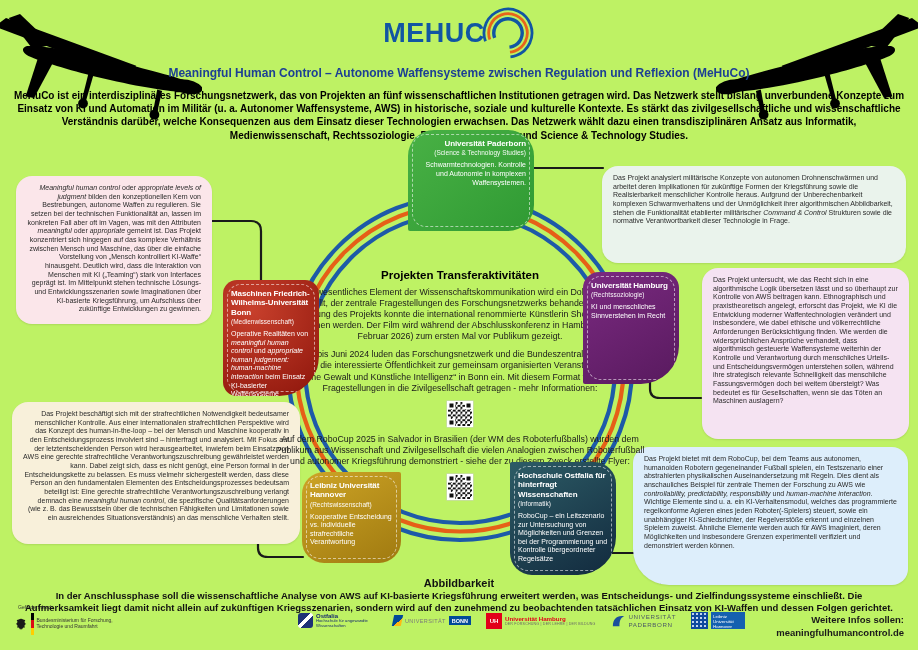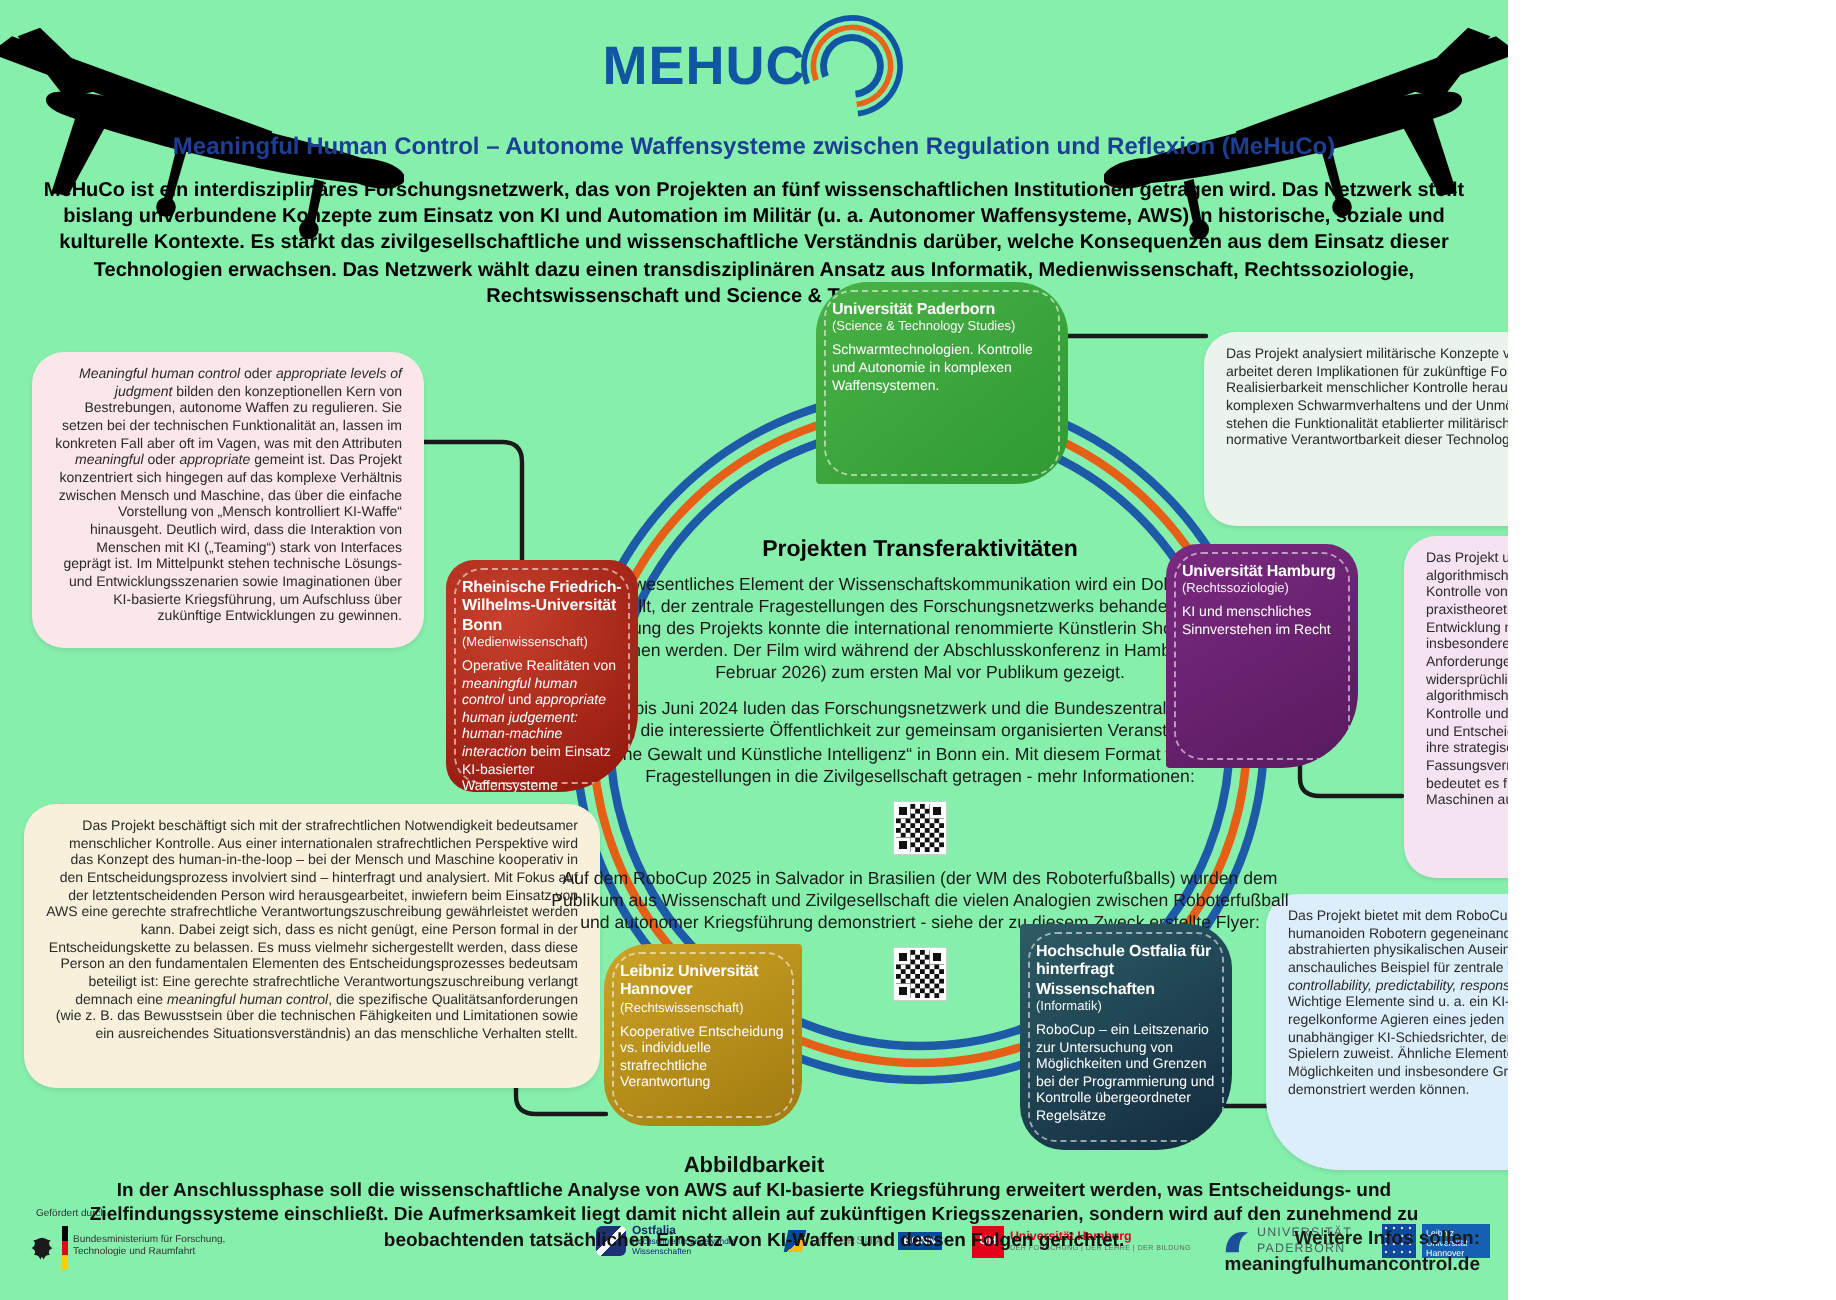--- a/index.html
+++ b/index.html
@@ -1,16 +1,16 @@
 <!DOCTYPE html>
 <html lang="de"><head>
 <meta charset="utf-8">
 <style>
   html,body{margin:0;padding:0;background:#fff;}
-  .poster{position:relative;width:754px;height:650px;background:#86efac;overflow:hidden;
+  .poster{position:relative;width:918px;height:650px;background:#bef264;overflow:hidden;
           font-family:"Liberation Sans",sans-serif;color:#111;}
 
   
   .drone{position:absolute;top:4px;width:210px;height:122px;z-index:1;}
   .drone.left{left:-8px;}
   .drone.right{right:-8px;transform:scaleX(-1);}
   .logo{position:absolute;top:6px;left:0;right:0;display:flex;align-items:center;justify-content:center;z-index:2;}
   .logo .word{font-size:27px;font-weight:bold;color:#1156a3;letter-spacing:.5px;}
   .logo svg{margin-left:-4px;}
   .title{position:absolute;top:66px;left:0;right:0;text-align:center;margin:0;
@@ -22,22 +22,22 @@
   .net{position:absolute;left:0;top:0;z-index:0;}
   .net circle{fill:none;}
   .net path{fill:none;stroke:#1a1a1a;stroke-width:2.2;stroke-linecap:round;}
 
   
   .inst{position:absolute;box-sizing:border-box;color:#fff;padding:9px 8px;z-index:3;overflow:hidden;}
   .inst .dash{position:absolute;inset:4px;border:1px dashed rgba(255,255,255,.55);border-radius:14px;pointer-events:none;}
   .inst h3{margin:0;font-size:8px;line-height:1.18;font-weight:bold;letter-spacing:-.1px;}
   .inst .dept{font-size:6.5px;opacity:.95;margin:1px 0 5px;}
   .inst .topic{font-size:7px;line-height:1.22;}
-  #box-paderborn{left:408px;top:141px;width:126px;height:101px;border-radius:26px 26px 26px 2px;
-     background:linear-gradient(140deg,#49b145,#2f9a33);}
+  #box-paderborn{left:408px;top:130px;width:126px;height:101px;border-radius:26px 26px 26px 2px;
+     background:linear-gradient(140deg,#49b145,#2f9a33);text-align:right;}
   #box-bonn{left:223px;top:280px;width:96px;height:116px;border-radius:14px 14px 40px 14px;
      background:radial-gradient(circle at 30% 25%,#c8402c,#8d150b);}
   #box-hamburg{left:583px;top:272px;width:96px;height:112px;border-radius:16px 16px 38px 2px;
      background:linear-gradient(150deg,#7b2a81,#581a5e);}
   #box-hannover{left:302px;top:472px;width:99px;height:91px;border-radius:22px 2px 22px 22px;
      background:linear-gradient(150deg,#cda426,#a07a10);}
   #box-ostfalia{left:510px;top:462px;width:106px;height:113px;border-radius:2px 22px 38px 22px;
      background:linear-gradient(150deg,#2d5c66,#122a3e);}
 
   
@@ -156,21 +156,21 @@
   <p class="intro">MeHuCo ist ein interdisziplinäres Forschungsnetzwerk, das von Projekten an fünf wissenschaftlichen Institutionen getragen wird. Das Netzwerk stellt bislang unverbundene Konzepte zum Einsatz von KI und Automation im Militär (u. a. Autonomer Waffensysteme, AWS) in historische, soziale und kulturelle Kontexte. Es stärkt das zivilgesellschaftliche und wissenschaftliche Verständnis darüber, welche Konsequenzen aus dem Einsatz dieser Technologien erwachsen. Das Netzwerk wählt dazu einen transdisziplinären Ansatz aus Informatik, Medienwissenschaft, Rechtssoziologie, Rechtswissenschaft und Science &amp; Technology Studies.</p>
 
   <section class="inst" id="box-paderborn">
     <h3>Universität Paderborn</h3>
     <div class="dept">(Science &amp; Technology Studies)</div>
     <div class="topic">Schwarmtechnologien. Kontrolle und Autonomie in komplexen Waffensystemen.</div>
     <i class="dash"></i>
   </section>
 
   <section class="inst" id="box-bonn">
-    <h3>Rheinische Friedrich-Wilhelms-Universität Bonn</h3>
+    <h3>Maschinen Friedrich-Wilhelms-Universität Bonn</h3>
     <div class="dept">(Medienwissenschaft)</div>
     <div class="topic"><span>Operative Realitäten von </span><span style="font-style: italic;">meaningful human control</span><span> und </span><span style="font-style: italic;">appropriate human judgement: human-machine interaction</span><span> beim Einsatz KI-basierter Waffensysteme</span></div>
     <i class="dash"></i>
   </section>
 
   <section class="inst" id="box-hamburg">
     <h3>Universität Hamburg</h3>
     <div class="dept">(Rechtssoziologie)</div>
     <div class="topic">KI und menschliches Sinnverstehen im Recht</div>
     <i class="dash"></i>

